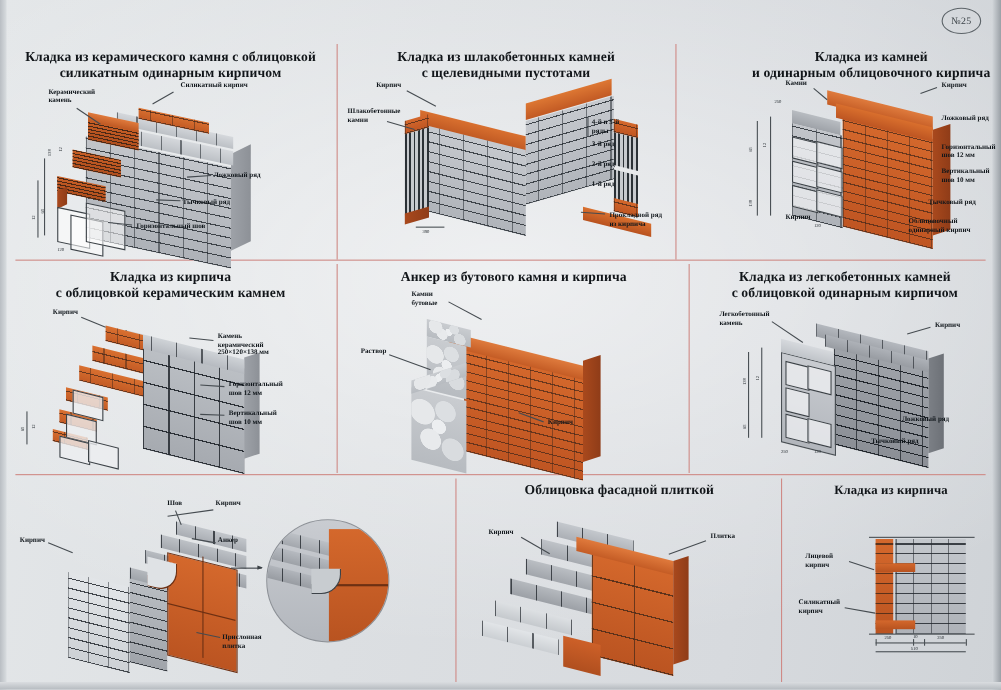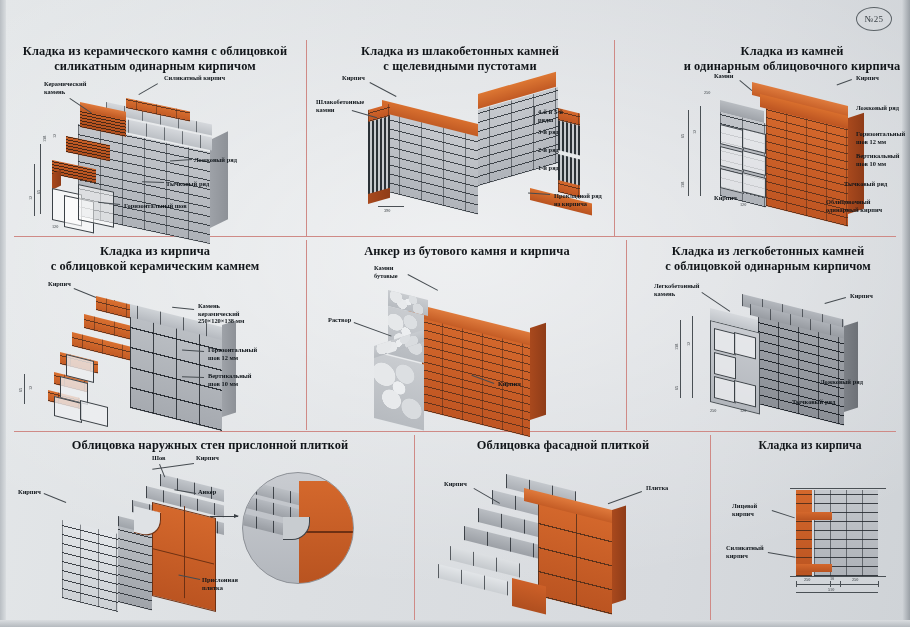--- a/index.html
+++ b/index.html
@@ -385,21 +385,20 @@
 камень</div>
     <div class="ldr" style="left:70px;top:14px;width:34px;transform:rotate(34deg);"></div>
     <div class="lab b" style="left:218px;top:14px;">Кирпич</div>
     <div class="ldr" style="left:214px;top:20px;width:22px;transform:rotate(164deg);"></div>
     <div class="lab b" style="left:188px;top:100px;">Ложковый ряд</div>
     <div class="lab b" style="left:160px;top:120px;">Тычковый ряд</div>
   </div>
 </div>
 
 <div class="panel" style="left:10px;top:438px;width:400px;height:182px">
-  <div class="ptitle">Облицовка наружных стен прислонной плиткой</div>
 
   <div class="stage" style="left:0;top:22px;width:400px;height:158px">
 
     <div class="face" style="left:150px;top:14px;width:64px;height:12px;transform:skewY(14deg);transform-origin:left top;background:repeating-linear-gradient(90deg, rgba(35,40,46,.8) 0 1px, rgba(0,0,0,0) 1px 17px), linear-gradient(180deg,#c2c6cb,#a9adb3);"></div>
     <div class="face" style="left:136px;top:26px;width:78px;height:12px;transform:skewY(14deg);transform-origin:left top;background:repeating-linear-gradient(90deg, rgba(35,40,46,.8) 0 1px, rgba(0,0,0,0) 1px 17px), linear-gradient(180deg,#bdc1c6,#a4a8ae);"></div>
     <div class="face" style="left:122px;top:40px;width:92px;height:12px;transform:skewY(14deg);transform-origin:left top;background:repeating-linear-gradient(90deg, rgba(35,40,46,.8) 0 1px, rgba(0,0,0,0) 1px 17px), linear-gradient(180deg,#b8bcc1,#9fa3a9);"></div>
     <div class="face" style="left:108px;top:56px;width:64px;height:12px;transform:skewY(14deg);transform-origin:left top;background:repeating-linear-gradient(90deg, rgba(35,40,46,.8) 0 1px, rgba(0,0,0,0) 1px 17px), linear-gradient(180deg,#b4b8bd,#9ba0a6);"></div>
 
     <div class="face" style="left:52px;top:60px;width:56px;height:78px;transform:skewY(14deg);transform-origin:left top;background:repeating-linear-gradient(0deg, rgba(35,40,46,.85) 0 1px, rgba(0,0,0,0) 1px 9px), repeating-linear-gradient(90deg, rgba(35,40,46,.5) 0 1px, rgba(0,0,0,0) 1px 18px), linear-gradient(180deg,#e2e5e8,#cdd1d5);"></div>
     <div class="face" style="left:108px;top:66px;width:34px;height:76px;transform:skewY(14deg);transform-origin:left top;background:repeating-linear-gradient(0deg, rgba(35,40,46,.85) 0 1px, rgba(0,0,0,0) 1px 9px), linear-gradient(180deg,#b9bdc2,#a0a4aa);"></div>

